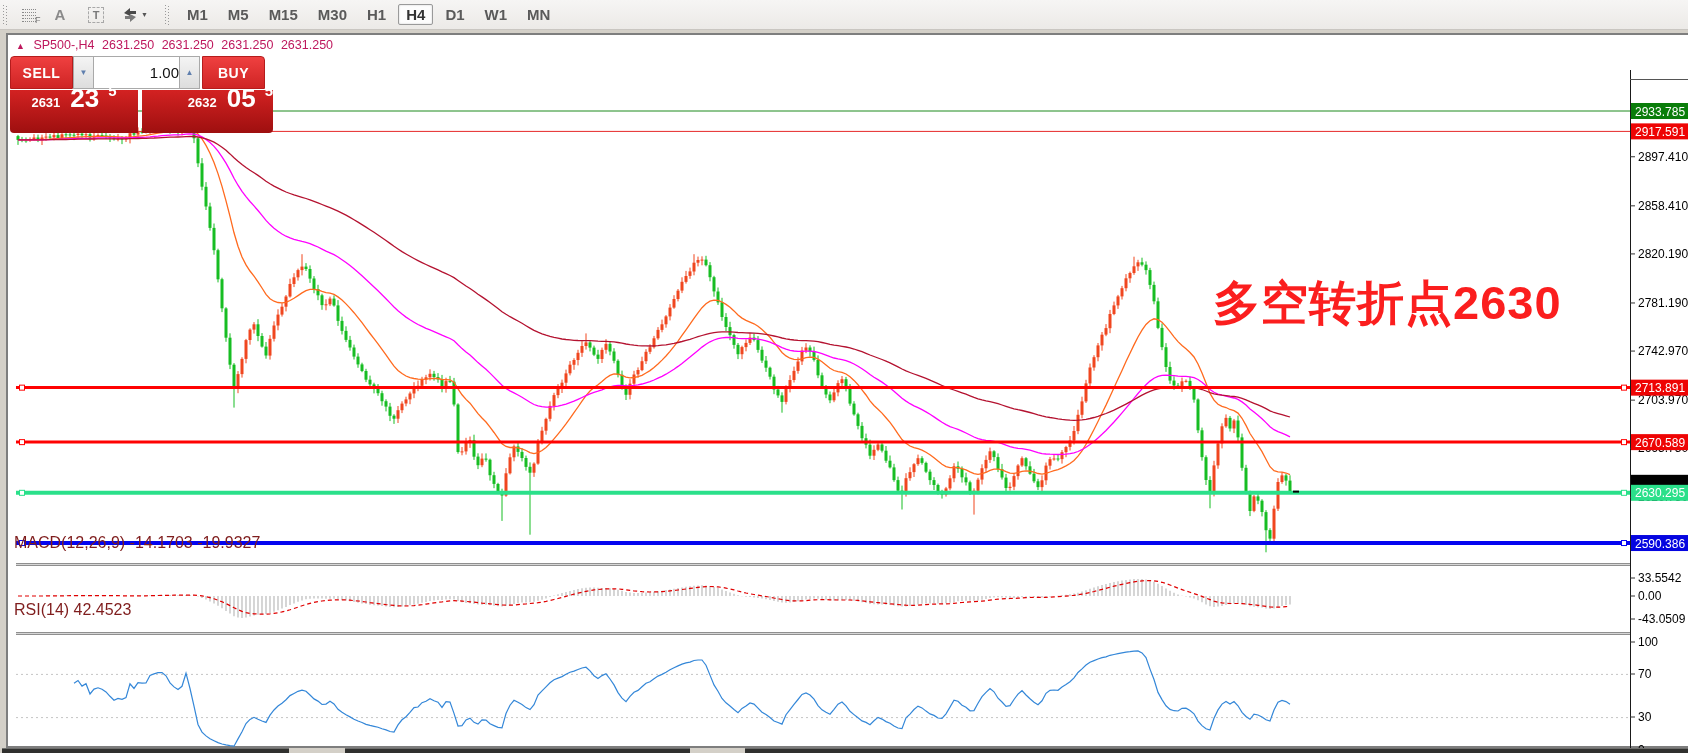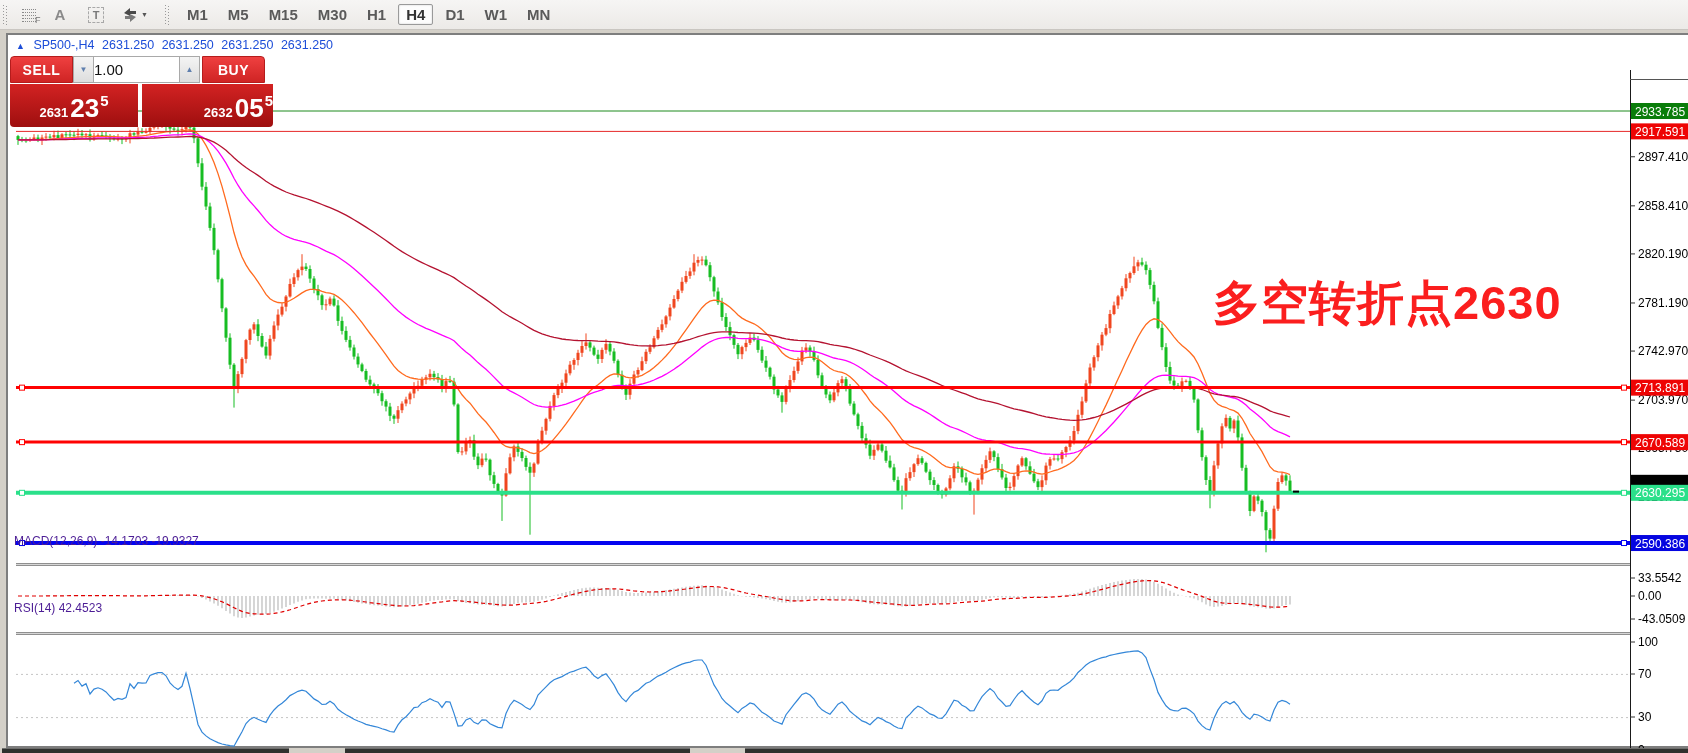--- a/index.html
+++ b/index.html
@@ -26,49 +26,49 @@
   .tf-btn { height:21px; padding:0 7px; margin:0 2px; font-size:15px; font-weight:bold; color:#5a5a5a;
     display:flex; align-items:center; border:1px solid transparent; border-radius:2px; }
   .tf-btn.active { background:#fdfdfd; border:1px solid #9a9a9a; box-shadow:inset 0 0 2px #cfcfcf; color:#333; }
 
   
   .chart-window { position:absolute; left:6px; top:33px; width:1682px; height:715px;
     background:#fff; border:2px solid #7e7e7e; border-right:none; }
   #chart-svg { position:absolute; left:8px; top:35px; }
   svg text { font-family:"Liberation Sans", sans-serif; }
 
-  .chart-header { position:absolute; left:16px; top:38px; font-size:12.5px; color:#1d4ed8; z-index:5; }
+  .chart-header { position:absolute; left:16px; top:38px; font-size:12.5px; color:#be185d; z-index:5; }
   .chart-header .tri { font-size:9px; margin-right:5px; }
   .chart-header span { margin-right:4px; }
 
   
   .trade-panel { position:absolute; left:10px; top:56px; width:263px; z-index:6; }
-  .tp-row1 { display:flex; height:27px; }
+  .tp-row1 { display:flex; height:33px; }
   .btn-sell,.btn-buy { width:63px; color:#fff; font-weight:bold; font-size:14px; letter-spacing:.5px;
     display:flex; align-items:center; justify-content:center;
     background:linear-gradient(180deg,#ef4040,#cf2424); border:1px solid #b51c1c; }
   .btn-sell { border-radius:4px 0 0 0; }
   .btn-buy  { border-radius:0 4px 0 0; margin-left:2px; }
   .spin { width:21px; background:linear-gradient(180deg,#f4f4f4,#dddddd); border:1px solid #a9a9a9;
     display:flex; align-items:center; justify-content:center; font-size:8px; color:#5f7fae; }
   .qty { width:85px; border:1px solid #a9a9a9; border-left:none; border-right:none;
-    font-size:15px; padding-right:18px; color:#111; background:#fff; }
+    font-size:15px; text-align:right; padding-right:0; color:#111; background:#fff; }
   .tp-row2 { display:flex; margin-top:1px; height:43px; }
   .price-box { color:#fff; background:linear-gradient(180deg,#d32222,#9e0f0f);
-    display:flex; align-items:flex-end; justify-content:center; padding-bottom:4px; }
+    display:flex; align-items:flex-end; justify-content:center; padding-bottom:20px;gap:8px; }
   .price-box.sell { width:128px; border-radius:0 0 0 4px; }
   .price-box.buy  { width:131px; border-radius:0 0 4px 0; margin-left:4px;justify-content:flex-end; }
   .pb-small { font-size:13px; font-weight:bold; margin:0 2px 3px 0; }
   .pb-big { font-size:26px; font-weight:bold; line-height:30px; }
   .pb-sup { font-size:15px; font-weight:bold; margin:0 0 14px 1px; }
 
   .annotation { position:absolute; left:1213px; top:272px; z-index:4; color:#fb1e1e;
     font-size:47px; font-weight:bold; letter-spacing:1px; white-space:nowrap; }
 
-  .ind-label { position:absolute; font-size:12px; color:#4c1d95; z-index:5; }
+  .ind-label { position:absolute; font-size:16px; color:#7f1d1d; z-index:5; }
 
   
   .bottom-strip { position:absolute; left:0; top:748px; width:1688px; height:5px; background:#d4d0c8; z-index:7; }
   .bottom-strip .seg { position:absolute; top:0; height:5px; background:#30302e; border-top:1px solid #6e6e6c; }
 </style>
 </head>
 <body>
 
 <div class="toolbar">
   <div class="drag-dots"></div>

